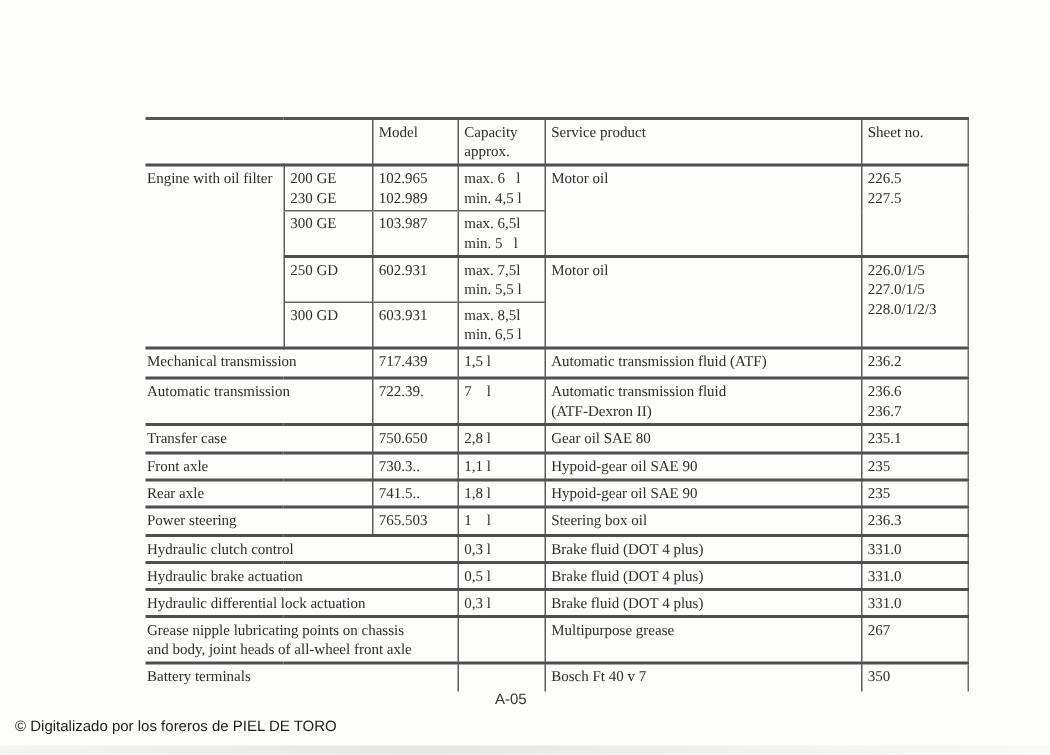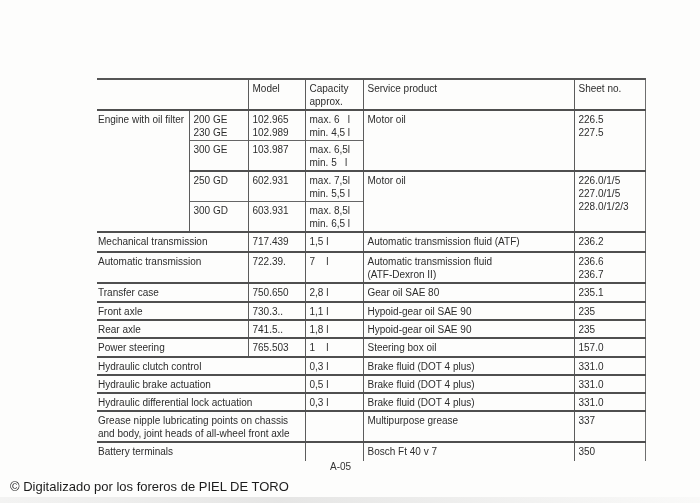--- a/index.html
+++ b/index.html
@@ -16,21 +16,21 @@
   .title {
     position:absolute; left:97px; top:51px;
     font-size:11px; font-weight:bold; color:#222;
     letter-spacing:0.2px; margin:0;
   }
 
   table.spec-table {
     position:absolute; left:97px; top:78px;
     width:548px;
     border-collapse:collapse; table-layout:fixed;
-    font-size:10px; line-height:13px; color:#2d2d2d;
+    font-size:10px; line-height:13px; color:#2d2d2d;font-family:Liberation Serif, serif;
   }
   td {
     padding:2px 3px 1px 4px;
     vertical-align:top;
     white-space:pre-wrap;
     overflow:visible;
   }
   td.c-label { padding-left:1px; white-space:nowrap; }
 
   
@@ -48,21 +48,21 @@
   .h19  { height:19px; }
   .h18  { height:16px; }
   .h34  { height:18px; }
 
   .footer {
     position:absolute; left:330px; top:461px;
     font-size:10px; color:#333;
   }
   .watermark {
     position:absolute; left:10px; top:479px;
-    font-size:13px; color:#1c1c1c;
+    font-size:10px; color:#1c1c1c;
   }
   .scan-smudge {
     position:absolute; left:0; right:0; bottom:0; height:6px;
     background:linear-gradient(to right,
       rgba(60,60,60,0.05), rgba(60,60,60,0.12) 40%,
       rgba(60,60,60,0.06) 75%, rgba(60,60,60,0.02));
   }
 </style>
 </head>
 <body>
@@ -160,21 +160,21 @@
       <td class="bl">741.5..</td>
       <td class="bl">1,8 l</td>
       <td class="bl">Hypoid-gear oil SAE 90</td>
       <td class="bl br">235</td>
     </tr>
     <tr class="major h19">
       <td class="c-label" colspan="2">Power steering</td>
       <td class="bl">765.503</td>
       <td class="bl">1    l</td>
       <td class="bl">Steering box oil</td>
-      <td class="bl br">157.0</td>
+      <td class="bl br">236.3</td>
     </tr>
 
     <tr class="major h18">
       <td class="c-label" colspan="3">Hydraulic clutch control</td>
       <td class="bl">0,3 l</td>
       <td class="bl">Brake fluid (DOT 4 plus)</td>
       <td class="bl br">331.0</td>
     </tr>
     <tr class="major h18">
       <td class="c-label" colspan="3">Hydraulic brake actuation</td>
@@ -186,21 +186,21 @@
       <td class="c-label" colspan="3">Hydraulic differential lock actuation</td>
       <td class="bl">0,3 l</td>
       <td class="bl">Brake fluid (DOT 4 plus)</td>
       <td class="bl br">331.0</td>
     </tr>
     <tr class="major h34">
       <td class="c-label" colspan="3" style="white-space:pre-wrap;">Grease nipple lubricating points on chassis
 and body, joint heads of all-wheel front axle</td>
       <td class="bl"></td>
       <td class="bl">Multipurpose grease</td>
-      <td class="bl br">337</td>
+      <td class="bl br">267</td>
     </tr>
     <tr class="major h19">
       <td class="c-label" colspan="3">Battery terminals</td>
       <td class="bl"></td>
       <td class="bl">Bosch Ft 40 v 7</td>
       <td class="bl br">350</td>
     </tr>
   </tbody>
     </table>
 

